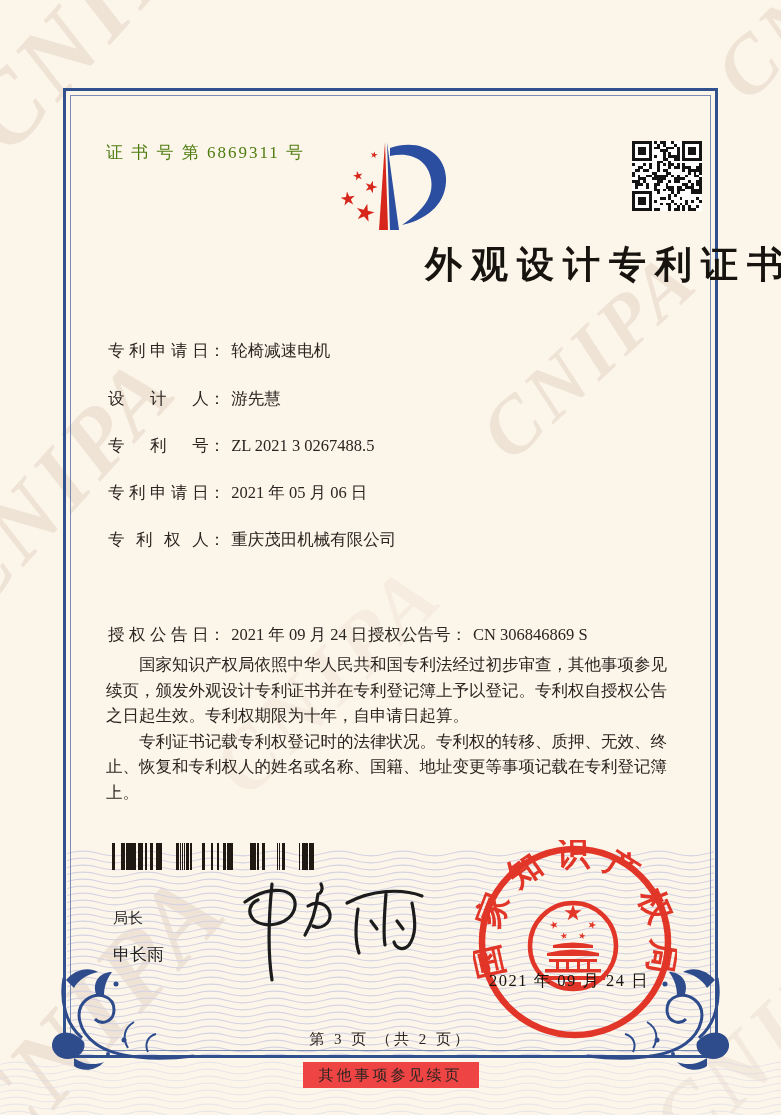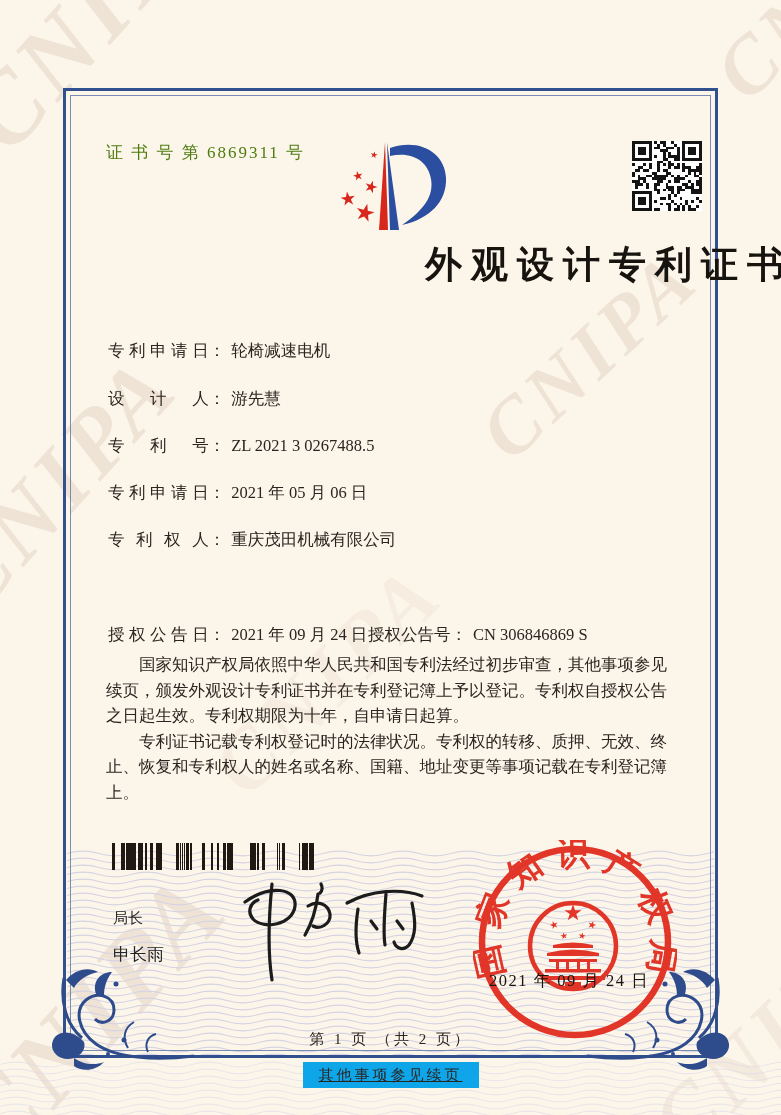--- a/index.html
+++ b/index.html
@@ -18,21 +18,21 @@
   .f-label{display:inline-block;width:6.1em;text-align:justify;text-align-last:justify;}
   .f-value{margin-left:6px;text-align:right;}
   .body-text{position:absolute;left:106px;top:652px;width:574px;font-size:16.5px;line-height:25.5px;
              color:#2b2521;z-index:2;}
   .body-text p{margin:0;text-indent:2em;}
   .sig-title{position:absolute;left:113px;top:909px;font-size:15px;font-family:"Liberation Sans","DejaVu Sans",sans-serif;color:#242424;z-index:2;}
   .sig-name{position:absolute;left:113px;top:943px;font-size:17px;font-family:Liberation Mono, monospace;color:#242424;z-index:2;}
   .seal-date{position:absolute;left:489px;top:970px;font-size:16.5px;letter-spacing:1.5px;color:#19150f;z-index:4;}
   .page-info{position:absolute;left:0;top:1030px;width:100%;text-align:center;font-size:15px;letter-spacing:3px;color:#2b2521;z-index:2;}
   .continuation{position:absolute;left:0;top:1066px;width:100%;text-align:center;font-size:15px;letter-spacing:3px;color:#2b2521;z-index:2;}
-  .continuation span{background:#0ea5e9;padding:5px 16px;text-decoration:underline;}
+  .continuation span{background:#ef4444;padding:5px 16px;}
   .flourish{position:absolute;z-index:2;}
   .flourish.right{transform:scaleX(-1);}
   svg{display:block;}
 </style>
 </head>
 <body>
 
 <div class="page">
 
   <div class="wm" style="left:-70px;top:-45px;font-size:100px;transform:rotate(-48deg);">CNIPA</div>
@@ -426,16 +426,16 @@
     <path d="M 30,108 C 38,114 50,116 60,112 C 52,121 38,122 30,116 Z" fill="#2e4c8c" stroke="none"></path>
     <path d="M 52,44 C 48,32 56,22 68,22 C 62,30 60,38 60,46 Z" fill="#2e4c8c" stroke="none"></path>
     <path d="M 22,30 C 30,20 44,16 54,22 C 44,24 34,30 30,38 Z" fill="#2e4c8c" stroke="none"></path>
     <path d="M 84,98 C 78,88 80,78 90,72" stroke-width="2"></path>
     <path d="M 104,102 C 100,94 104,86 112,84" stroke-width="2"></path>
     <circle cx="72" cy="34" r="2.5" fill="#2e4c8c" stroke="none"></circle>
     <circle cx="80" cy="90" r="2.5" fill="#2e4c8c" stroke="none"></circle>
     <circle cx="64" cy="104" r="2" fill="#2e4c8c" stroke="none"></circle>
   </svg>
 
-  <div class="page-info">第 1 页 （共 2 页）</div>
+  <div class="page-info">第 3 页 （共 2 页）</div>
   <div class="continuation"><span>其他事项参见续页</span></div>
 
 </div>
 
 </body></html>

